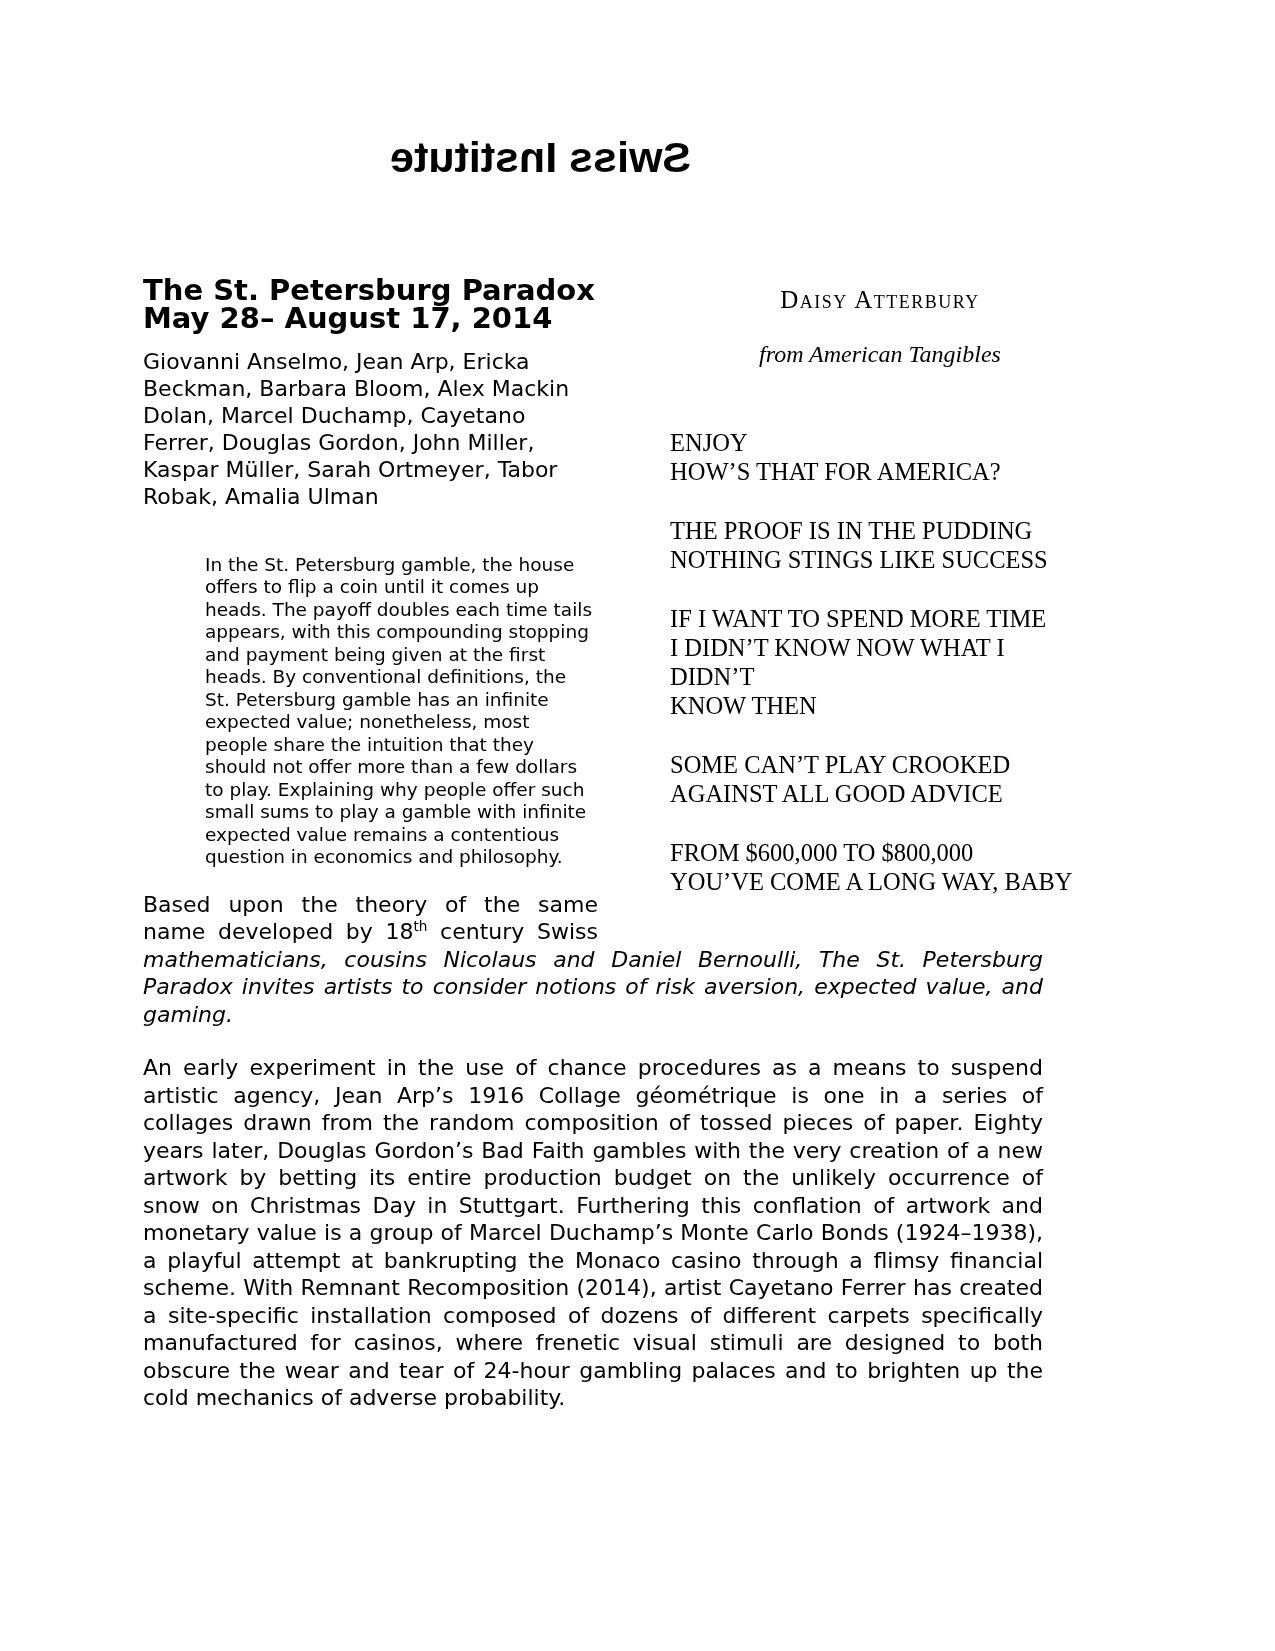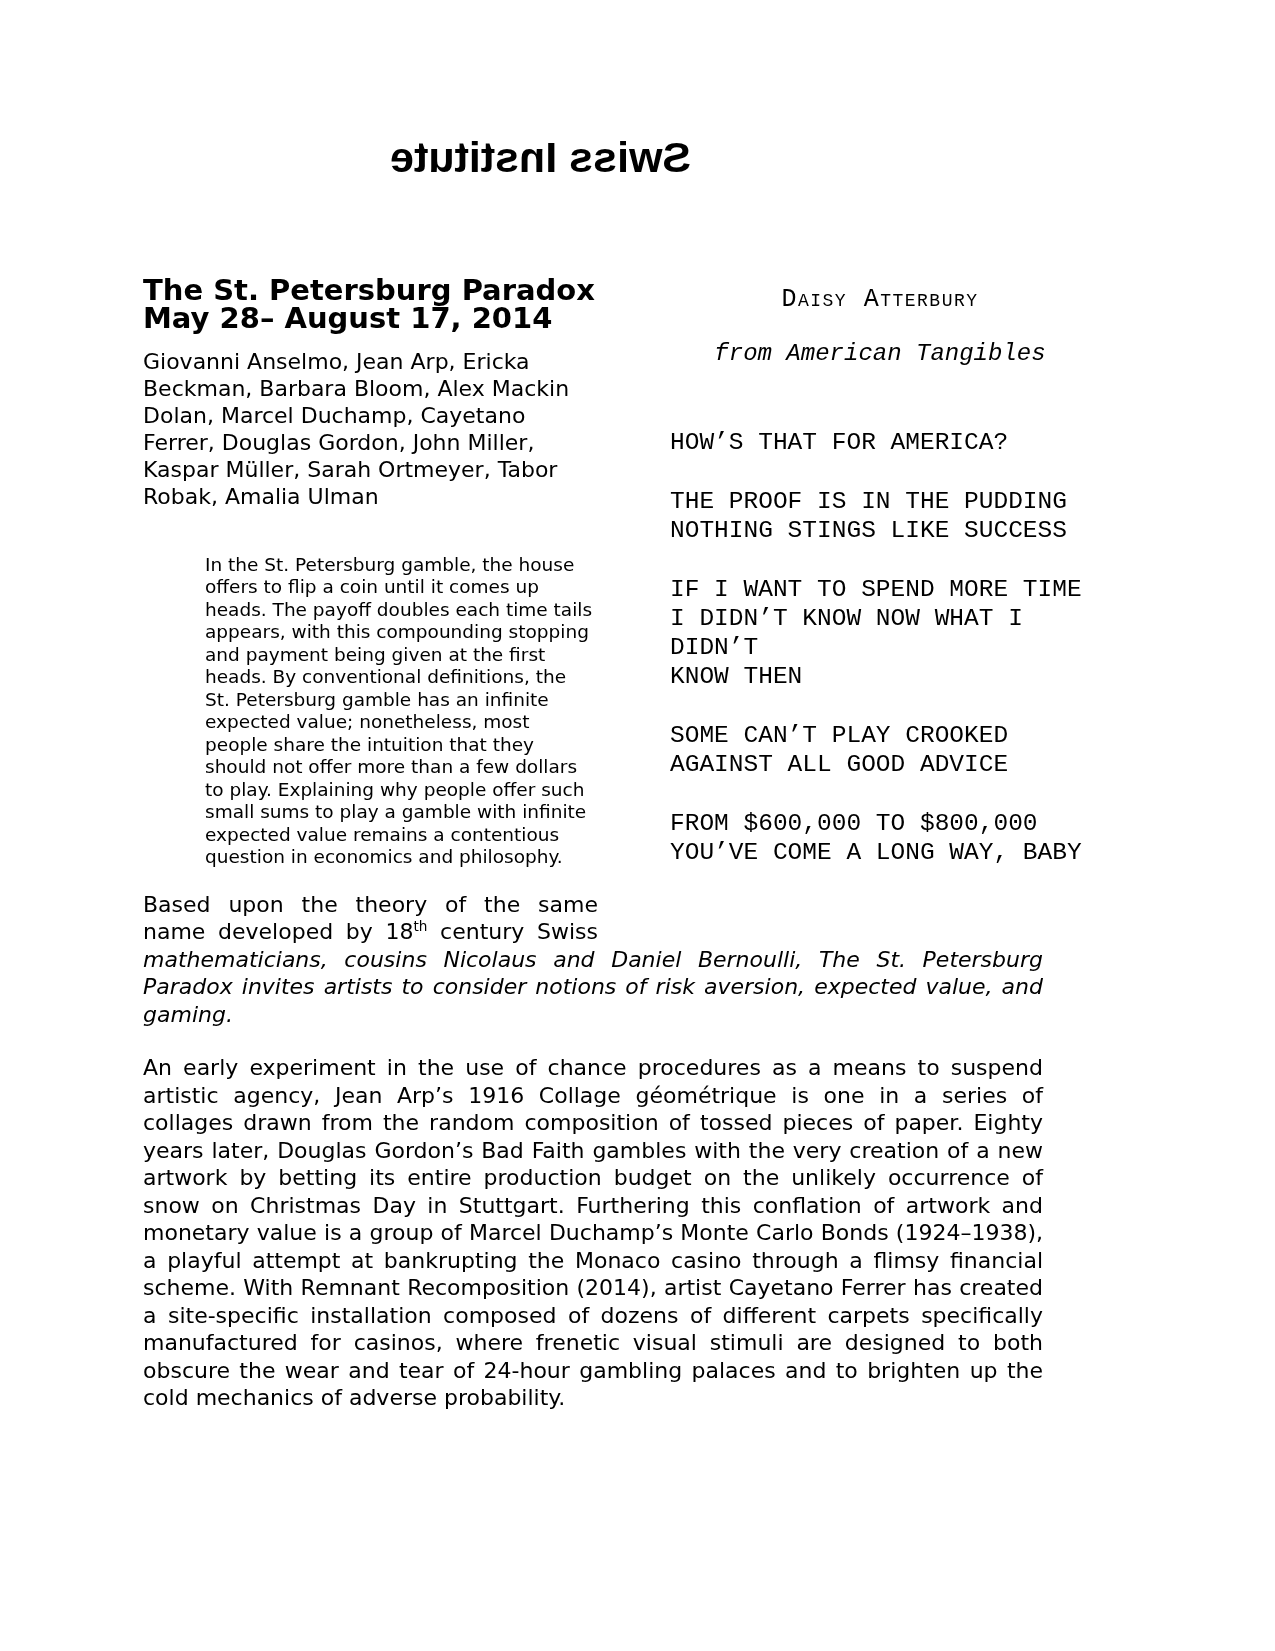--- a/index.html
+++ b/index.html
@@ -33,21 +33,21 @@
   .content {
     margin-top: 92px;
     margin-left: 143px;
     width: 900px;
   }
   
   .poem-col {
     float: right;
     width: 420px;
     margin-right: -47px;
-    font-family: Liberation Mono, monospace;
+    font-family: Liberation Serif, serif;
     color: #000000;
   }
   .poem-author {
     margin-top: 10px;
     text-align: center;
     font-variant: small-caps;
     letter-spacing: 1.5px;
     font-size: 25px;
     line-height: 28px;
   }
@@ -122,20 +122,21 @@
     <span class="logo">Swiss Institute</span>
   </div>
 
   <div class="content">
 
     <aside class="poem-col">
       <div class="poem-author">Daisy Atterbury</div>
       <div class="poem-source">from American Tangibles</div>
       <div class="poem-body">
         <div class="stanza">
+          <div class="poem-line">ENJOY</div>
           <div class="poem-line">HOW’S THAT FOR AMERICA?</div>
         </div>
         <div class="stanza">
           <div class="poem-line">THE PROOF IS IN THE PUDDING</div>
           <div class="poem-line">NOTHING STINGS LIKE SUCCESS</div>
         </div>
         <div class="stanza">
           <div class="poem-line">IF I WANT TO SPEND MORE TIME</div>
           <div class="poem-line">I DIDN’T KNOW NOW WHAT I DIDN’T</div>
           <div class="poem-line">KNOW THEN</div>

